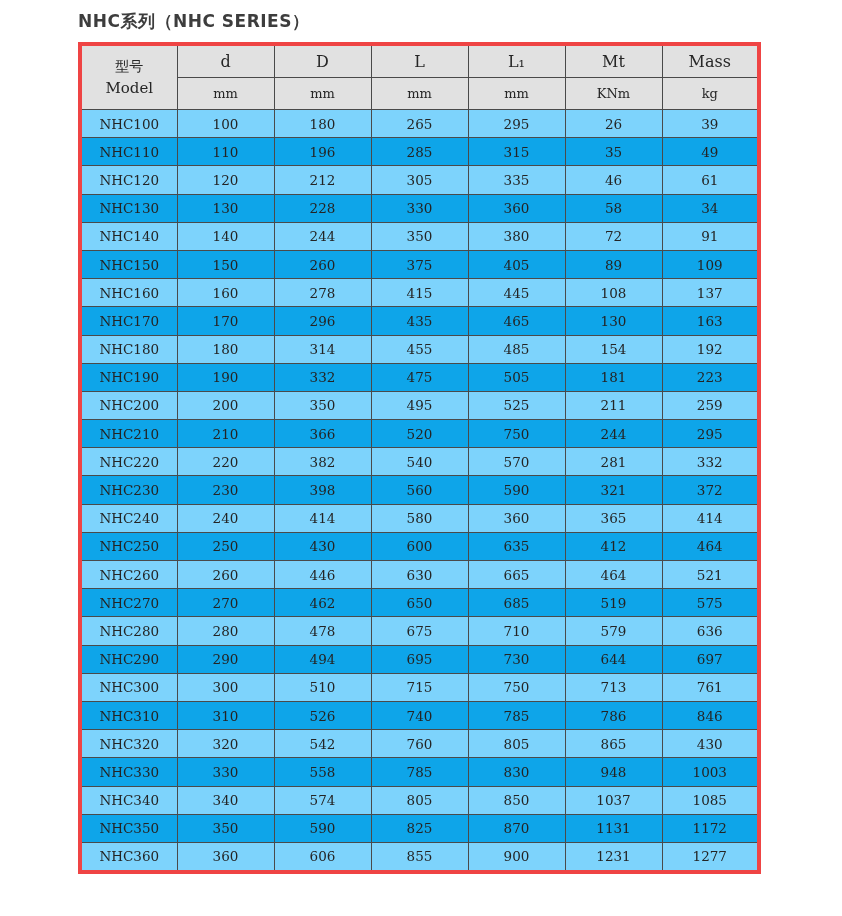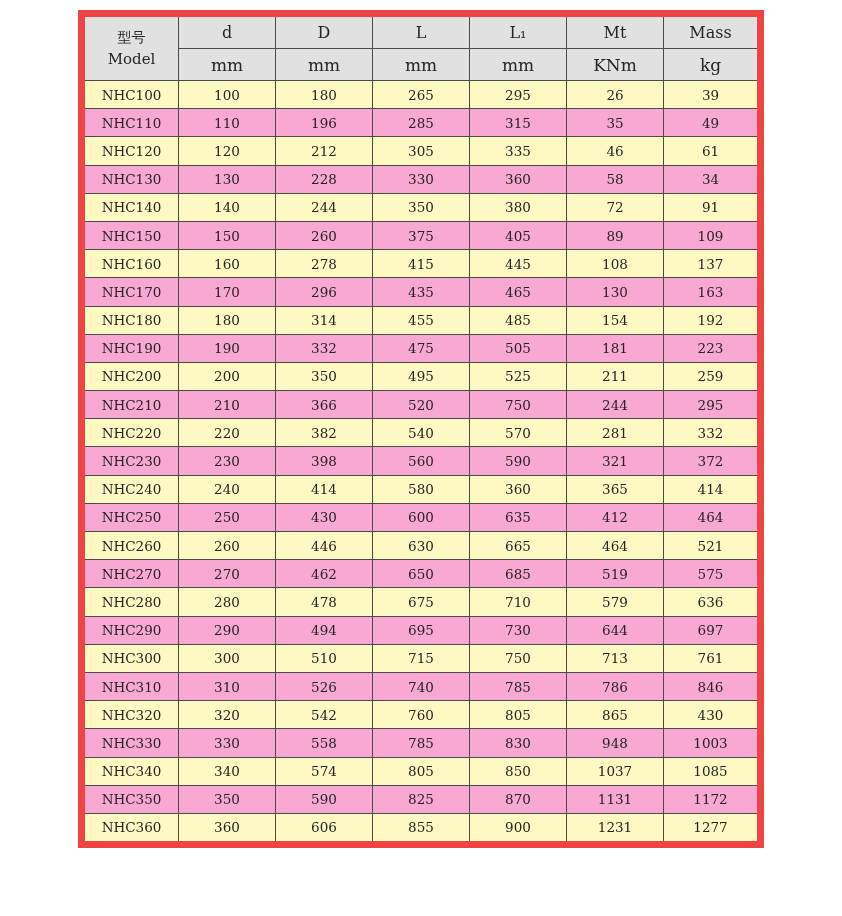--- a/index.html
+++ b/index.html
@@ -22,52 +22,53 @@
     font-weight: bold;
     font-size: 17px;
     color: #3d3d3d;
     letter-spacing: 0.5px;
     margin: 0 0 9px 0;
   }
   table.spec-table {
     border-collapse: collapse;
     table-layout: fixed;
     width: 681px;
-    border: 7px solid #ef4444;
+    border: 4px solid #ef4444;
   }
   table.spec-table col { width: 97px; }
   table.spec-table th,
   table.spec-table td {
     border: 1px solid #4a4a4a;
     text-align: center;
     vertical-align: middle;
     padding: 0;
     font-weight: normal;
     white-space: nowrap;
     overflow: hidden;
   }
   
   thead tr { background: #e1e1e1; }
   thead th { height: 31px; font-size: 16px; color: #262626; }
-  thead th.unit-cell { font-size: 17px; }
+  thead th.unit-cell { font-size: 13px; }
   th.model-head {
     font-size: 15px;
     line-height: 1.45;
   }
   th.model-head .cn { font-size: 14px; }
   
   tbody td { height: 27.2px; font-size: 13.5px; color: #242424; }
   tbody td.model-cell { font-size: 13.5px; }
-  tbody tr.alt { background: #f9a8d4; }
-  tbody tr { background: #fef9c3; }
+  tbody tr.alt { background: #0ea5e9; }
+  tbody tr { background: #7dd3fc; }
 </style>
 </head>
 <body>
 
 <div class="page">
+  <h1 class="page-title">NHC系列（NHC SERIES）</h1>
 
   <table class="spec-table">
     <colgroup>
       <col>
         <col>
         <col>
         <col>
         <col>
         <col>
         <col>

